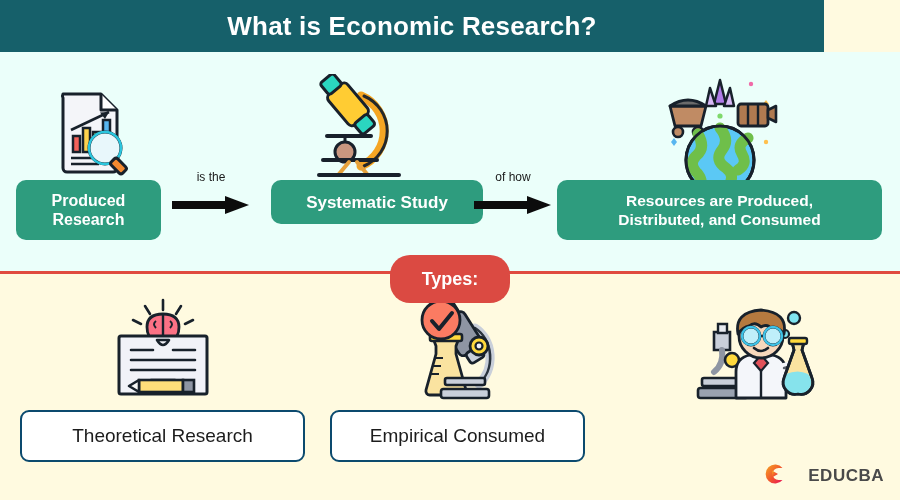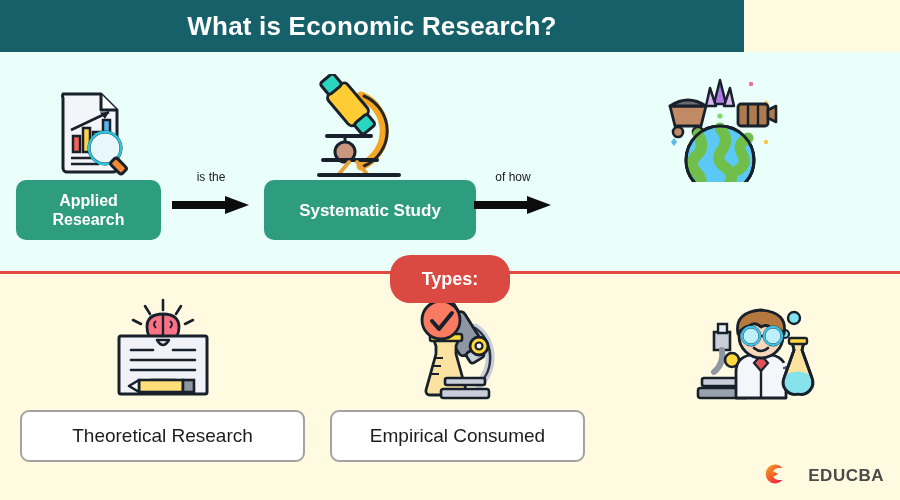--- a/index.html
+++ b/index.html
@@ -6,21 +6,21 @@
   html, body { width: 900px; height: 500px; }
   body {
     font-family: "Liberation Sans", sans-serif;
     background: #FFFAE0;
     position: relative;
     overflow: hidden;
   }
 
   
   .header {
-    position: absolute; left: 0; top: 0; width: 744px; height: 52px;
+    position: absolute; left: 0; top: 0; width: 824px; height: 52px;
     background: #16606A;
     display: flex; align-items: center; justify-content: center;
   }
   .header-title {
     color: #FFFFFF; font-size: 26px; font-weight: bold;
     letter-spacing: 0.2px;
   }
 
   
   .flow-section {
@@ -77,21 +77,21 @@
 
   
   .type-card { position: absolute; }
   .type-icon {
     position: absolute; left: 0; width: 100%;
     display: flex; align-items: flex-end; justify-content: center;
   }
   .type-box {
     position: absolute; left: 0; width: 100%; height: 52px;
     background: #FFFFFF;
-    border: 2px solid #a3a3a3;
+    border: 2px solid #0c4a6e;
     border-radius: 9px;
     display: flex; align-items: center; justify-content: center;
   }
   .type-label { font-size: 19px; color: #1c1c1c; }
 
   
   .brand {
     position: absolute; right: 16px; bottom: 10px;
     display: flex; align-items: center; gap: 22px; text-align: center;
   }
@@ -125,21 +125,21 @@
 
         <path d="M34 80 H72 M34 86 H62" stroke="#18212B" stroke-width="2.6"></path>
 
         <circle cx="68" cy="70" r="16" fill="#E8F7FB" stroke="#18212B" stroke-width="3"></circle>
         <circle cx="68" cy="70" r="16" fill="none" stroke="#2BC6DE" stroke-width="2.5"></circle>
         <rect x="77" y="80" width="9" height="16" rx="2.5" transform="rotate(-45 81.5 88)" fill="#F58A30" stroke="#18212B" stroke-width="3"></rect>
       </svg>
     </div>
     <div class="pill" style="left:0; top:108px; width:145px; height:60px;">
       <div class="pill-label">
-        <span>Applied</span><br>
+        <span>Produced</span><br>
         <span>Research</span>
       </div>
     </div>
   </div>
 
   <div class="connector" style="left:170px; top:118px; width:82px; height:54px;">
     <div class="connector-label">is the</div>
     <div class="arrow-wrap">
       <svg width="82" height="22" viewBox="0 0 82 22">
         <path d="M2 11 H58" stroke="#0C0C0C" stroke-width="8"></path>
@@ -163,21 +163,21 @@
 
         <path d="M22 62 H66" stroke="#18212B" stroke-width="4" stroke-linecap="round"></path>
         <path d="M40 62 V72" stroke="#18212B" stroke-width="3"></path>
         <circle cx="40" cy="78" r="10" fill="#C99780" stroke="#18212B" stroke-width="3"></circle>
         <path d="M18 86 H72" stroke="#18212B" stroke-width="4" stroke-linecap="round"></path>
 
         <path d="M44 88 L34 100 M52 88 L62 100" stroke="#E6A23C" stroke-width="4" stroke-linecap="round"></path>
         <path d="M14 101 H94" stroke="#18212B" stroke-width="4" stroke-linecap="round"></path>
       </svg>
     </div>
-    <div class="pill" style="left:9px; top:108px; width:212px; height:60px;">
+    <div class="pill" style="left:16px; top:108px; width:212px; height:44px;">
       <div class="pill-label" style="font-size:17px;">Systematic Study</div>
     </div>
   </div>
 
   <div class="connector" style="left:472px; top:118px; width:82px; height:54px;">
     <div class="connector-label">of how</div>
     <div class="arrow-wrap">
       <svg width="82" height="22" viewBox="0 0 82 22">
         <path d="M2 11 H58" stroke="#0C0C0C" stroke-width="8"></path>
         <path d="M55 2 L79 11 L55 20 z" fill="#0C0C0C"></path>
@@ -206,20 +206,26 @@
 
         <rect x="82" y="32" width="30" height="22" rx="3" fill="#B07A50" stroke="#18212B" stroke-width="2.8"></rect>
         <path d="M92 32 V54 M102 32 V54" stroke="#18212B" stroke-width="2.4"></path>
         <path d="M112 38 l8 -4 v16 l-8 -4 z" fill="#B07A50" stroke="#18212B" stroke-width="2.6" stroke-linejoin="round"></path>
 
         <circle cx="64" cy="88" r="34" fill="#5BC8F5" stroke="#18212B" stroke-width="3"></circle>
         <path d="M42 62 q8 14 -2 22 q-8 8 2 18 q6 8 0 14 M64 56 q10 12 2 22 q-8 10 4 18 q10 8 2 18
                  M92 66 q-12 6 -6 16 q6 10 -4 16" fill="none" stroke="#6FBF4A" stroke-width="11" stroke-linecap="round"></path>
         <circle cx="64" cy="88" r="34" fill="none" stroke="#18212B" stroke-width="3"></circle>
       </svg>
+    </div>
+    <div class="pill" style="left:0; top:108px; width:325px; height:60px;">
+      <div class="pill-label two-line">
+        <span>Resources are Produced,</span><br>
+        <span>Distributed, and Consumed</span>
+      </div>
     </div>
   </div>
 </div>
 
 <div class="divider"></div>
 <div class="types-badge">
   <span class="types-badge-label">Types:</span>
 </div>
 
 <div class="types-section">

